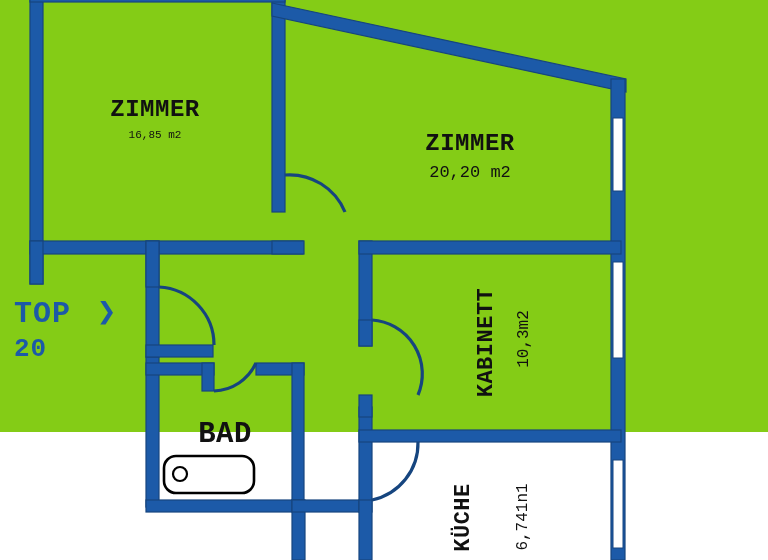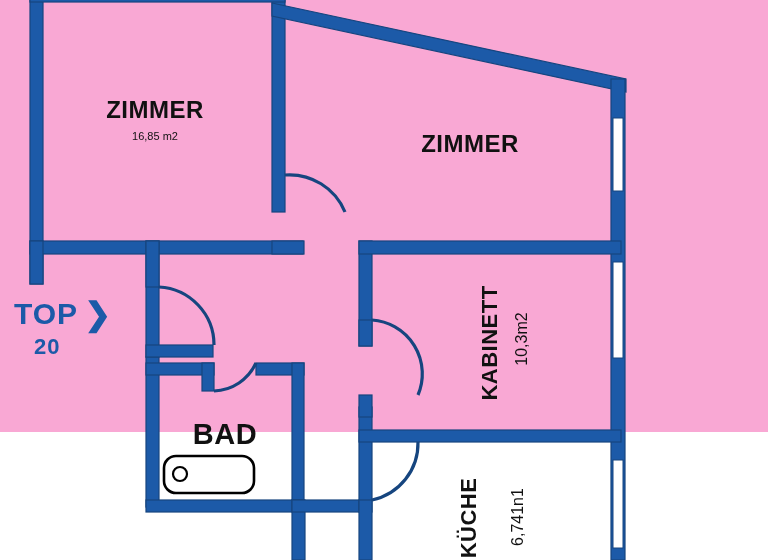--- a/index.html
+++ b/index.html
@@ -10,21 +10,22 @@
   body {
     width: 768px;
     height: 560px;
     overflow: hidden;
     font-family: "Liberation Sans", sans-serif;
   }
   #floorplan-root {
     position: relative;
     width: 768px;
     height: 432px;
-    background: #f9a8d4;
+    background: #84cc16;
+    font-family: Liberation Mono, monospace;
   }
   svg.plan {
     position: absolute;
     left: 0;
     top: 0;
     width: 768px;
     height: 560px;
     display: block;
   }
   .room-label {
@@ -48,29 +49,28 @@
   }
   .top-badge {
     position: absolute;
     color: #1c5aa8;
     font-weight: bold;
     line-height: 1;
   }
   .top-badge .line1 {
     display: flex;
     align-items: center;
-    gap: 6px;
+    gap: 26px;
     font-size: 30px;
     letter-spacing: 1px;
   }
   .top-badge .line2 {
-    font-size: 22px;
+    font-size: 26px;
     margin-top: 6px;
     letter-spacing: 1px;
-    margin-left: 20px;
   }
   .chev {
     display: inline-block;
     line-height: 1;
     font-size: 32px;
     font-weight: bold;
   }
 </style>
 </head>
 <body>
@@ -147,20 +147,21 @@
     </g>
   </svg>
 
   <div class="room-label" style="left:55px; top:96px; width:200px;">
     <div class="room-name" style="font-size:24px;">ZIMMER</div>
     <div class="room-area" style="font-size:11px; margin-top:6px;">16,85 m2</div>
   </div>
 
   <div class="room-label" style="left:370px; top:130px; width:200px;">
     <div class="room-name" style="font-size:24px;">ZIMMER</div>
+    <div class="room-area" style="font-size:17px; margin-top:6px;">20,20 m2</div>
   </div>
 
   <div class="vertical-label" style="left:432px; top:330px; transform: rotate(-90deg);">
     <span class="room-name" style="font-size:22px; color:#111111;">KABINETT</span>
   </div>
   <div class="vertical-label" style="left:495px; top:330px; transform: rotate(-90deg);">
     <span class="room-area" style="font-size:16px; color:#111111;">10,3m2</span>
   </div>
 
   <div class="vertical-label" style="left:429px; top:505px; transform: rotate(-90deg);">

